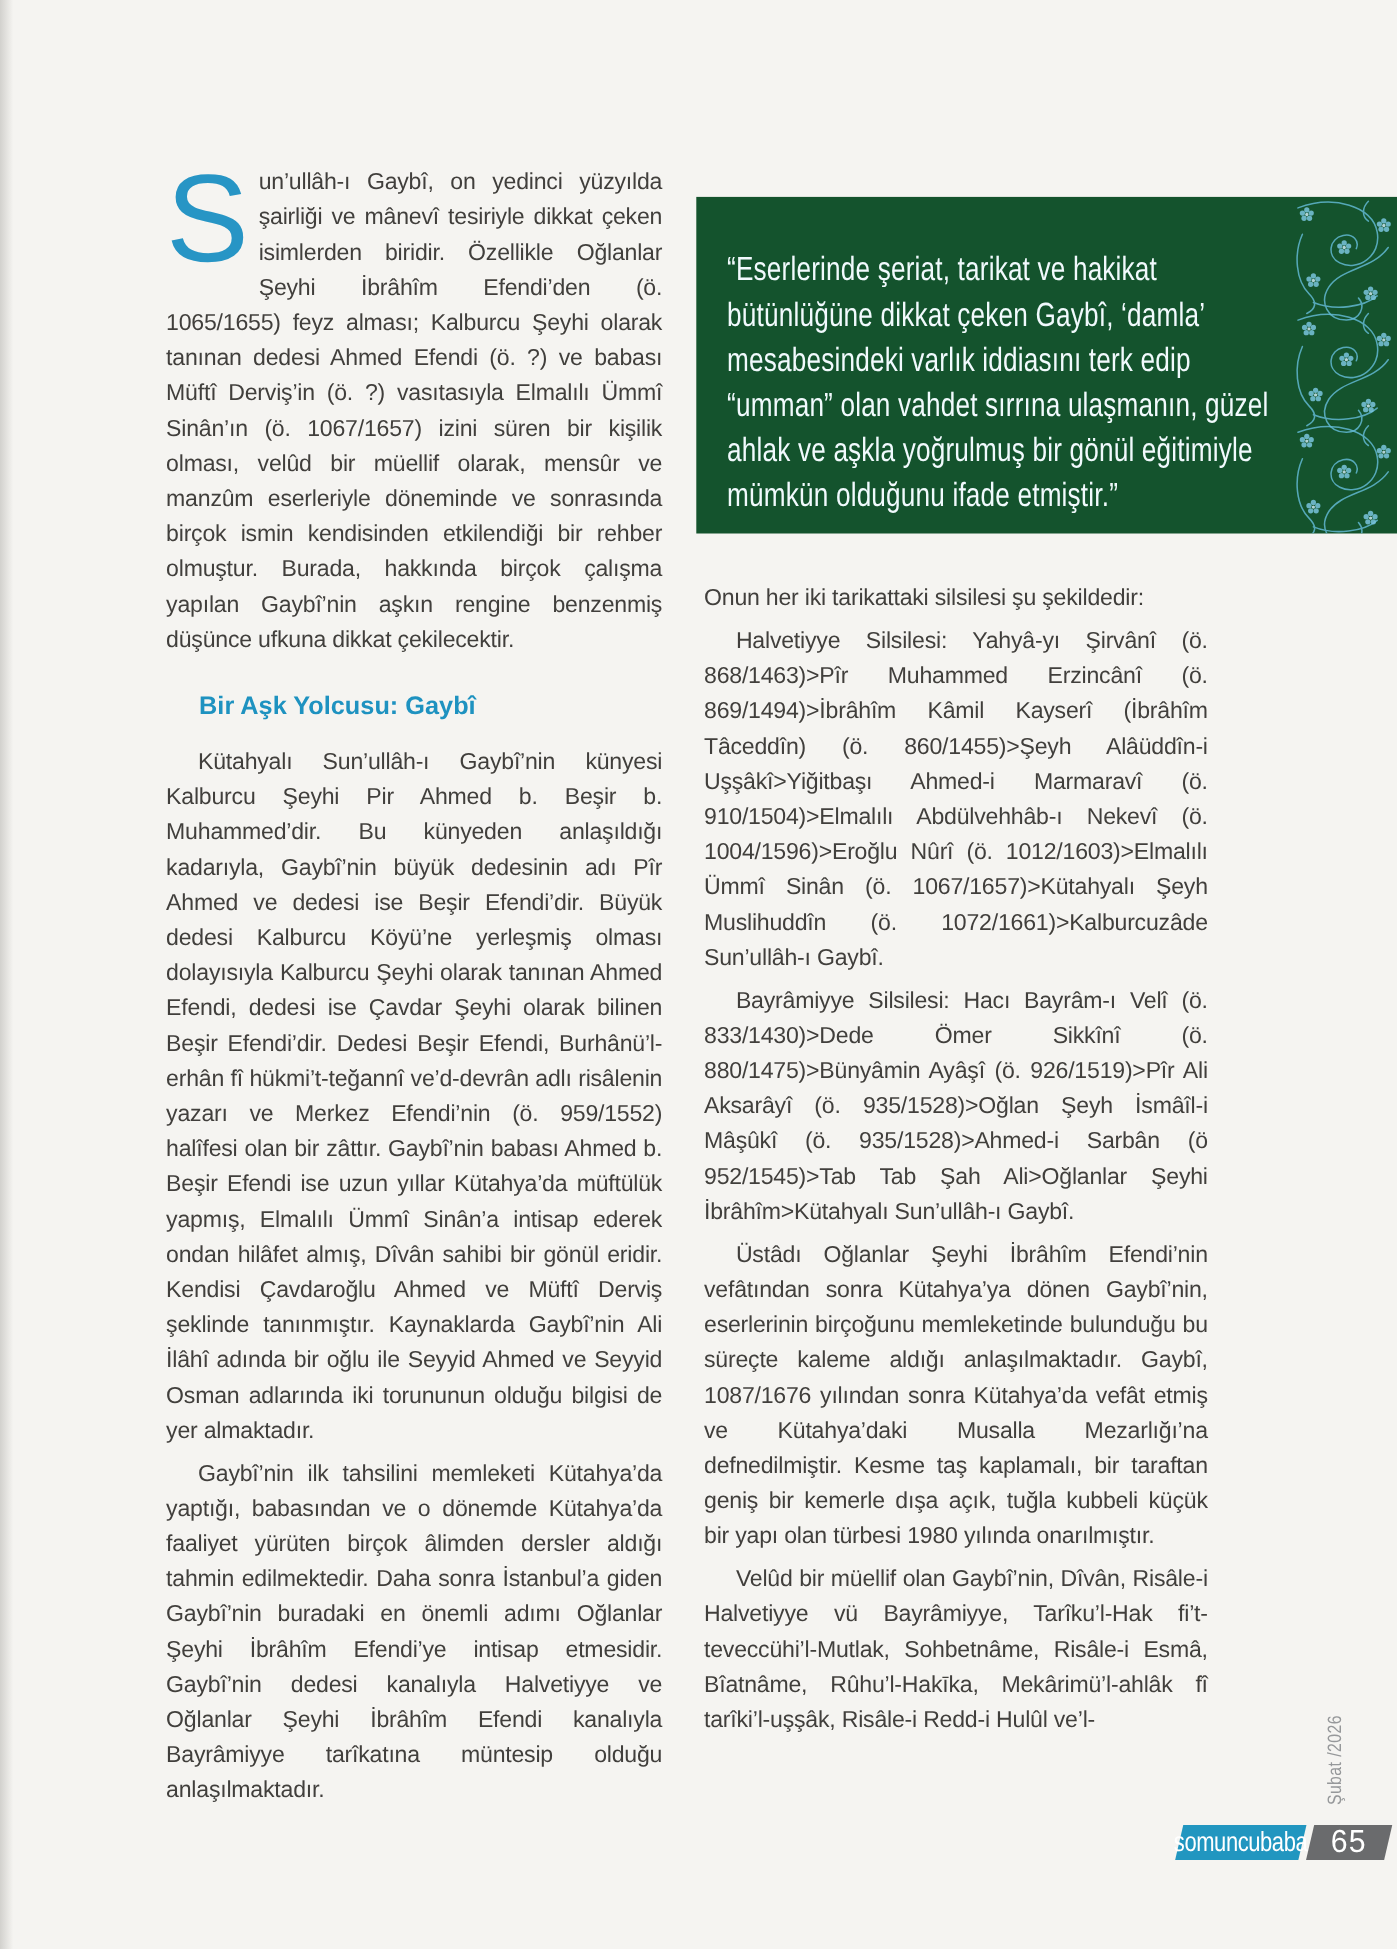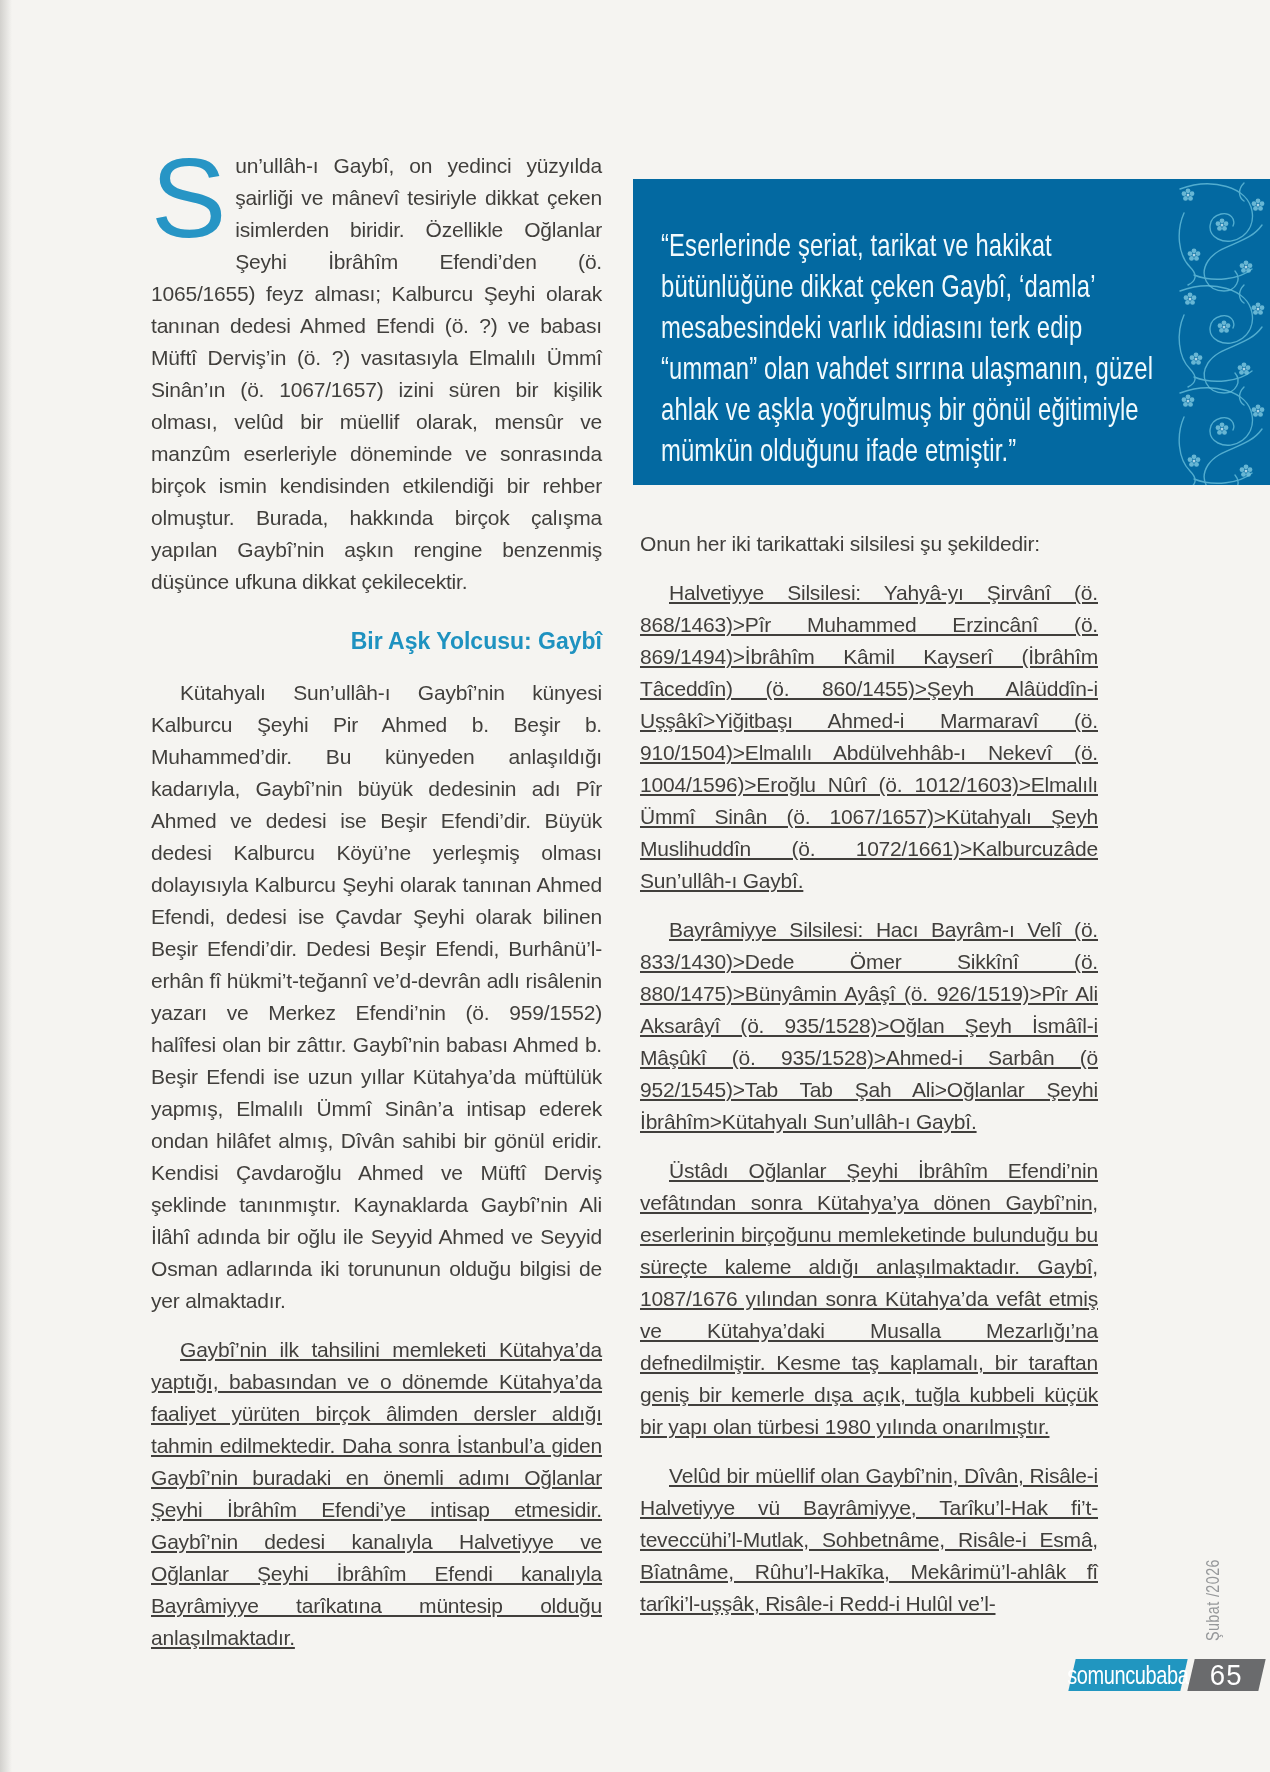--- a/index.html
+++ b/index.html
@@ -13,34 +13,34 @@
     background:linear-gradient(90deg, rgba(70,68,62,.20), rgba(70,68,62,0));
   }
   
   .col {
     position:absolute; color:#413f3c; font-size:21px; line-height:32px;
     text-align:justify; letter-spacing:-0.2px;
   }
   .col-left  { left:151px; top:150px;  width:451px; }
   .col-right { left:640px; top:528px;  width:458px; }
   .col p { margin:0; }
-  .col p.spaced { margin-top:17px;text-decoration:underline; }
+  .col p.spaced { margin-top:7px; }
   .indent { text-indent:29px; }
   .dropcap {
     float:left; color:#2795c5; font-size:113px; line-height:84px;
     height:92px; margin:6px 9px 0 0; font-weight:400;
   }
   .section-heading {
     margin:27px 0 20px 30px; color:#1e92c0; font-size:23px;
-    font-weight:bold; letter-spacing:0; text-align:right;
+    font-weight:bold; letter-spacing:0; text-align:left;
   }
   
   .pull-quote {
     position:absolute; left:633px; top:179px; width:637px; height:306px;
-    background:#0369a1;
+    background:#14532d;
   }
   .quote-text {
     position:absolute; left:28px; top:46px; width:655px;
     transform:scaleX(0.78); transform-origin:0 0;
     color:#f1fafd; font-size:30.5px; line-height:41px; letter-spacing:.2px;
     text-align:left;
   }
   .pattern-strip {
     position:absolute; right:0; top:0; width:96px; height:306px; overflow:hidden;
   }

